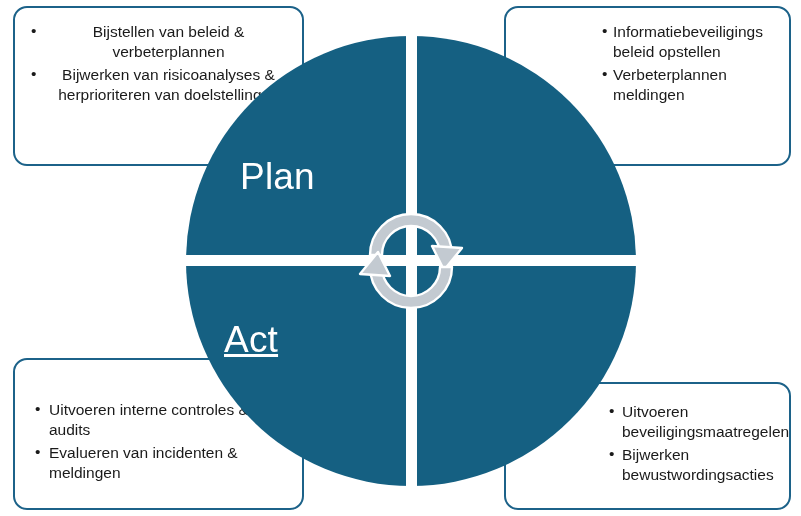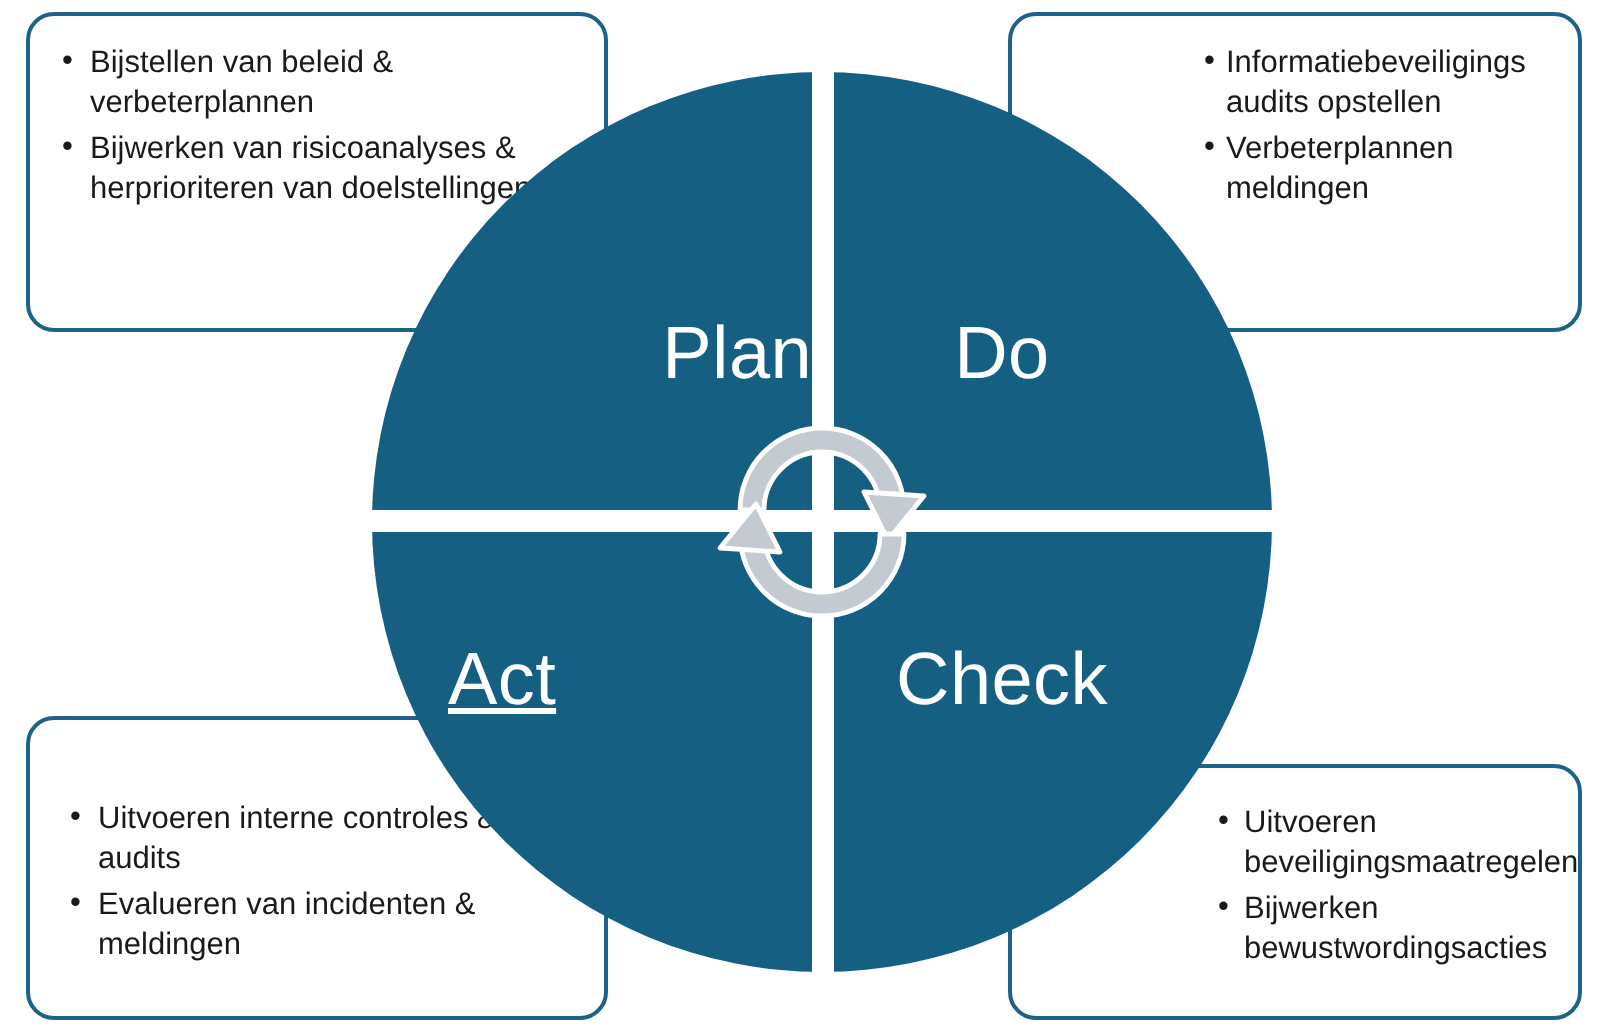--- a/index.html
+++ b/index.html
@@ -55,21 +55,21 @@
   .quad-label {
     position: absolute;
     z-index: 4;
     color: #ffffff;
     font-size: 37px;
     font-weight: 400;
     letter-spacing: 0.2px;
     line-height: 1;
     white-space: nowrap;
   }
-  .quad-plan  { left: 240px; top: 158px; width: 166px; text-align: right; }
+  .quad-plan  { left: 240px; top: 158px; width: 166px; text-align: left; }
   .quad-do    { left: 418px; top: 158px; width: 166px; text-align: center; }
   .quad-act   { left: 224px; top: 321px; width: 166px; text-align: left; text-decoration: underline; }
   .quad-check { left: 418px; top: 321px; width: 166px; text-align: center; }
 
   
   .cycle-arrows {
     position: absolute;
     left: 358px;
     top: 208px;
     width: 106px;
@@ -110,21 +110,21 @@
   
   .box-tl {
     left: 13px;
     top: 6px;
     width: 291px;
     height: 160px;
     z-index: 1;
     padding: 14px 10px 8px 16px;
   }
   .box-tl li { padding-left: 14px; }
-  .box-tl li .txt { padding-left: 0; }
+  .box-tl li .txt { padding-left: 0; text-align: center; }
 
   
   .box-tr {
     left: 504px;
     top: 6px;
     width: 287px;
     height: 160px;
     z-index: 1;
     padding: 14px 6px 8px 96px;
   }
@@ -155,23 +155,21 @@
 </head>
 <body>
 
 <div id="stage">
 
   <div class="pdca-circle"></div>
   <div class="divider-v"></div>
   <div class="divider-h"></div>
 
   <div class="quad-label quad-plan">Plan</div>
-  <div class="quad-label quad-do">Do</div>
   <div class="quad-label quad-act">Act</div>
-  <div class="quad-label quad-check">Check</div>
 
   <svg class="cycle-arrows" viewBox="0 0 106 106">
 
     <g fill="#C3CAD1" stroke="#FFFFFF" stroke-width="2.4" stroke-linejoin="round">
       <path d="M 12 47
                A 41 41 0 0 1 94 47
                L 82 47
                A 29 29 0 0 0 24 47
                Z"></path>
       <path d="M 74 38 L 104 40 L 86 62 Z"></path>
@@ -197,21 +195,21 @@
         <span class="bullet">•</span>
         <span class="txt">Bijwerken van risicoanalyses &amp; herprioriteren van doelstellingen</span>
       </li>
     </ul>
   </div>
 
   <div class="callout box-tr">
     <ul>
       <li>
         <span class="bullet">•</span>
-        <span class="txt">Informatiebeveiligings audits opstellen</span>
+        <span class="txt">Informatiebeveiligings beleid opstellen</span>
       </li>
       <li>
         <span class="bullet">•</span>
         <span class="txt">Verbeterplannen meldingen</span>
       </li>
     </ul>
   </div>
 
   <div class="callout box-bl">
     <ul>

